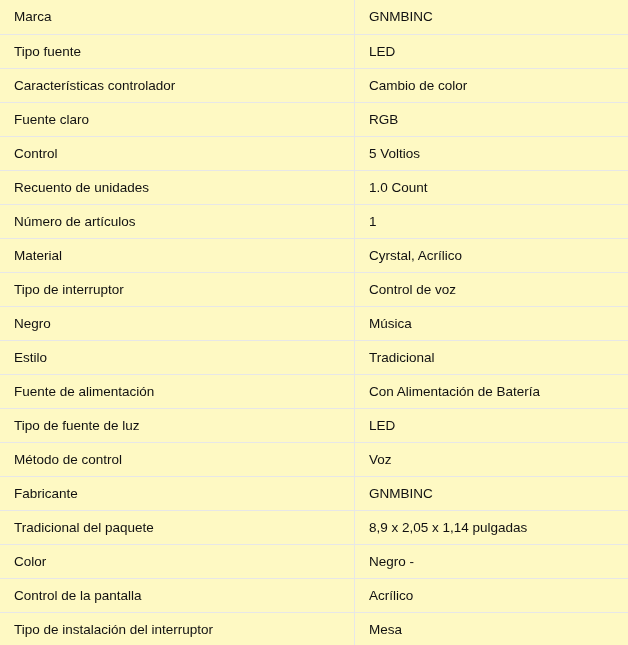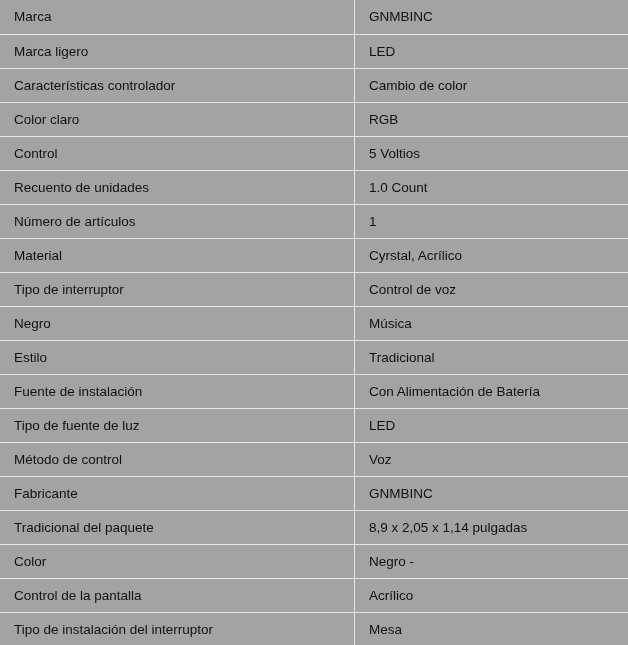--- a/index.html
+++ b/index.html
@@ -21,21 +21,21 @@
   }
   .spec-table tr {
     height: 34px;
   }
   .spec-table td {
     font-size: 13.5px;
     line-height: 17px;
     vertical-align: middle;
     border-bottom: 1px solid #e7e7e7;
     padding: 0 0 0 14px;
-    background: #a3a3a3;
+    background: #fef9c3;
     white-space: nowrap;
     overflow: hidden;
     text-overflow: ellipsis;
   }
   .spec-table td.label {
     width: 340px;
     border-right: 1px solid #e7e7e7;
     color: #111111;
   }
   .spec-table td.value {
@@ -49,29 +49,29 @@
 </head>
 <body>
 
 <table class="spec-table">
   <tbody>
     <tr>
       <td class="label">Marca</td>
       <td class="value">GNMBINC</td>
     </tr>
     <tr>
-      <td class="label">Marca ligero</td>
+      <td class="label">Tipo fuente</td>
       <td class="value">LED</td>
     </tr>
     <tr>
       <td class="label">Características controlador</td>
       <td class="value">Cambio de color</td>
     </tr>
     <tr>
-      <td class="label">Color claro</td>
+      <td class="label">Fuente claro</td>
       <td class="value">RGB</td>
     </tr>
     <tr>
       <td class="label">Control</td>
       <td class="value">5 Voltios</td>
     </tr>
     <tr>
       <td class="label">Recuento de unidades</td>
       <td class="value">1.0 Count</td>
     </tr>
@@ -89,21 +89,21 @@
     </tr>
     <tr>
       <td class="label">Negro</td>
       <td class="value">Música</td>
     </tr>
     <tr>
       <td class="label">Estilo</td>
       <td class="value">Tradicional</td>
     </tr>
     <tr>
-      <td class="label">Fuente de instalación</td>
+      <td class="label">Fuente de alimentación</td>
       <td class="value">Con Alimentación de Batería</td>
     </tr>
     <tr>
       <td class="label">Tipo de fuente de luz</td>
       <td class="value">LED</td>
     </tr>
     <tr>
       <td class="label">Método de control</td>
       <td class="value">Voz</td>
     </tr>

